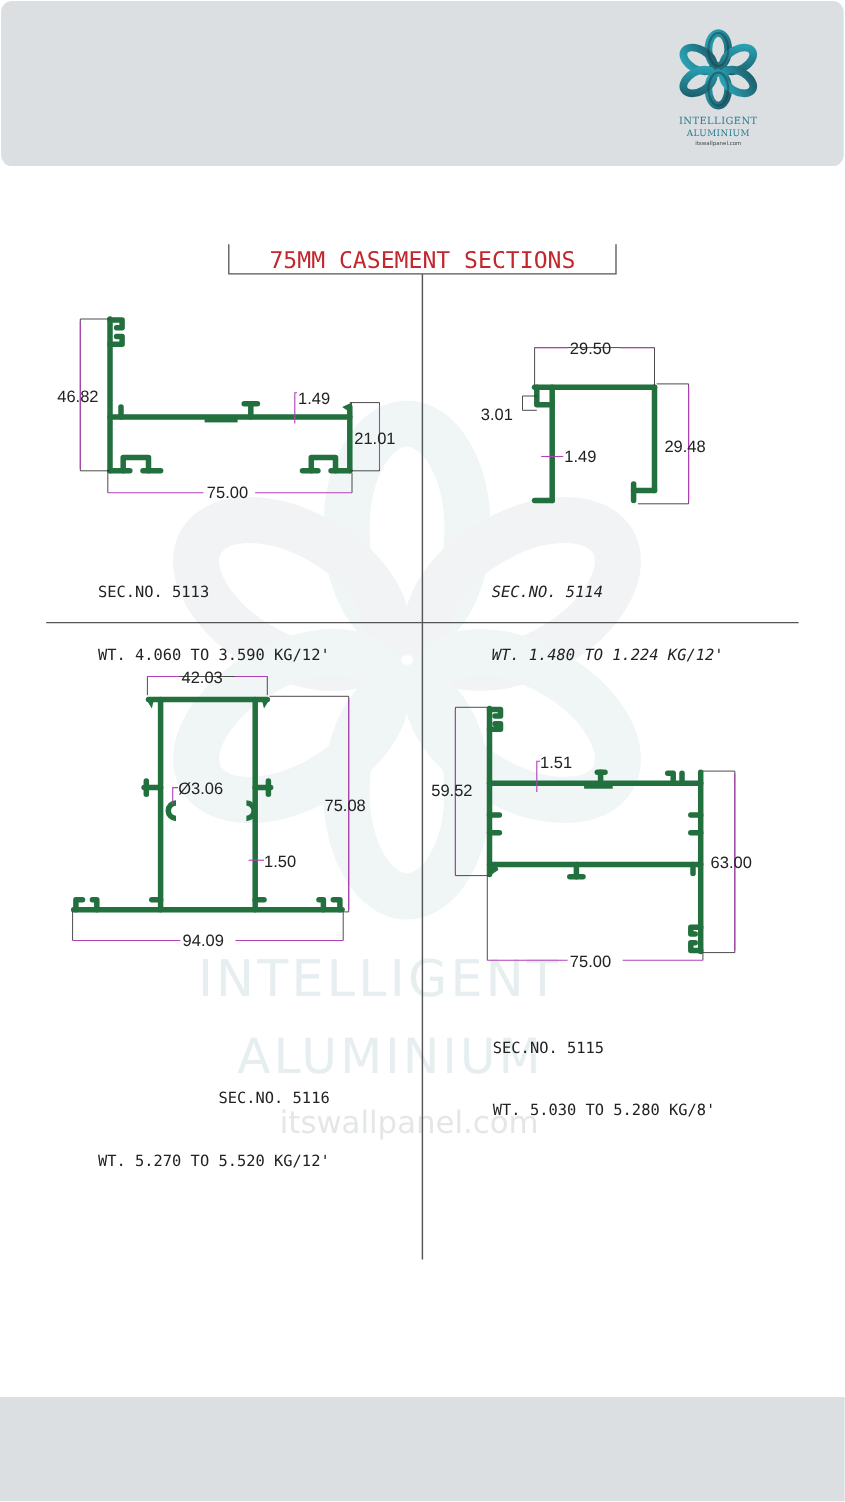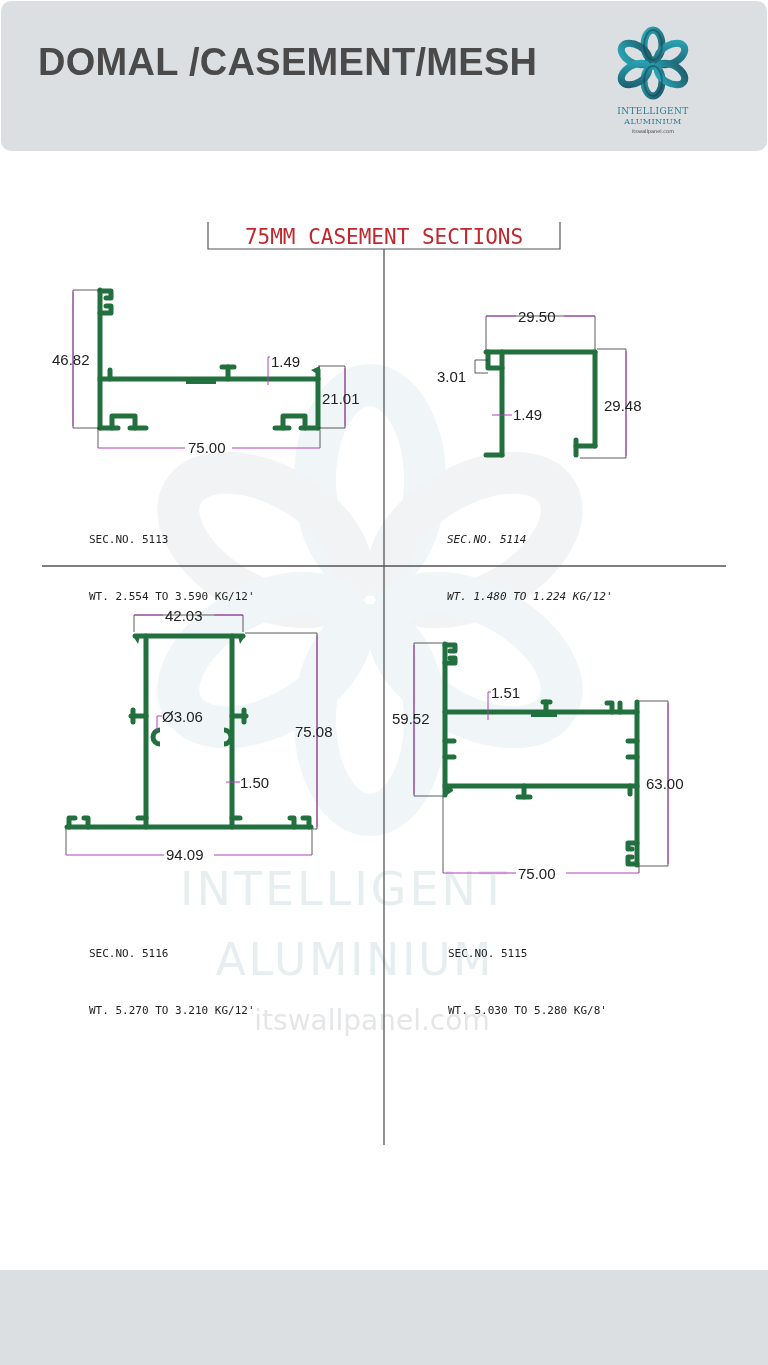--- a/index.html
+++ b/index.html
@@ -6,29 +6,28 @@
   body { width: 768px; height: 1365px; background: #ffffff; position: relative; overflow: hidden; font-family: "DejaVu Sans", sans-serif; }
   .header { position: absolute; left: 1px; top: 1px; width: 766px; height: 150px; background: #dcdfe1; border-radius: 10px; }
   .header-title { position: absolute; left: 37px; top: 40px; font-family: "Liberation Sans", sans-serif; font-weight: bold; font-size: 38px; color: #4a4a4a; letter-spacing: 0.3px; }
   .logo { position: absolute; left: 612px; top: 22px; width: 80px; height: 120px; }
   .logo-text1 { position: absolute; left: 0; top: 83px; width: 80px; text-align: center; font-family: "DejaVu Serif", serif; font-size: 9px; color: #2b7b8f; letter-spacing: 0.4px; }
   .logo-text2 { position: absolute; left: 0; top: 94px; width: 80px; text-align: center; font-family: "DejaVu Serif", serif; font-size: 8px; color: #2b7b8f; letter-spacing: 0.4px; }
   .logo-text3 { position: absolute; left: 0; top: 105px; width: 80px; text-align: center; font-size: 5px; color: #444; }
   .footer { position: absolute; left: 0; top: 1270px; width: 768px; height: 95px; background: #dcdfe1; }
   svg.drawing { position: absolute; left: 0; top: 0; }
   .wm-text { font-family: "DejaVu Sans", sans-serif; }
-  .sec-label { position: absolute; font-family: "DejaVu Sans Mono", monospace; font-size: 11px; color: #222; line-height: 19px; white-space: pre; }
+  .sec-label { position: absolute; font-family: "DejaVu Sans Mono", monospace; font-size: 14px; color: #222; line-height: 19px; white-space: pre; }
   .dim { font-family: "Liberation Sans", sans-serif; font-size: 15px; fill: #222; }
   .title-text { font-family: "DejaVu Sans Mono", monospace; font-size: 21px; fill: #c1272d; }
 </style>
 </head>
 <body>
 
 <div class="header">
-  <div class="header-title">DOMAL /CASEMENT/MESH</div>
   <div class="logo">
     <svg width="80" height="82" viewBox="0 0 80 82">
       <defs>
         <linearGradient id="lg1" x1="0" y1="0" x2="1" y2="1">
           <stop offset="0" stop-color="#2aa7b8"></stop>
           <stop offset="1" stop-color="#1d5c6a"></stop>
         </linearGradient>
       </defs>
       <g fill="none" stroke="url(#lg1)" stroke-width="7">
         <ellipse cx="40" cy="22" rx="9" ry="15"></ellipse>
@@ -211,28 +210,28 @@
     <line x1="443" y1="796" x2="443" y2="873" stroke="#333" stroke-width="0.8"></line>
     <line x1="639" y1="866" x2="639" y2="873" stroke="#333" stroke-width="0.8"></line>
     <line x1="443" y1="873" x2="516" y2="873" stroke="#b040b8" stroke-width="1"></line>
     <line x1="566" y1="873" x2="639" y2="873" stroke="#b040b8" stroke-width="1"></line>
     <text class="dim" x="518" y="879">75.00</text>
   </g>
 </svg>
 
 <div class="sec-label" style="left:89px; top:492px;">
   <div>SEC.NO. 5113</div>
-  <div>WT. 2.554 TO 3.590 KG/12'</div>
+  <div>WT. 4.060 TO 3.590 KG/12'</div>
 </div>
 <div class="sec-label" style="left:447px; top:492px;font-style:italic;">
   <div>SEC.NO. 5114</div>
   <div>WT. 1.480 TO 1.224 KG/12'</div>
 </div>
-<div class="sec-label" style="left:89px; top:906px;">
+<div class="sec-label" style="left:89px; top:952px;text-align:right;">
   <div>SEC.NO. 5116</div>
-  <div>WT. 5.270 TO 3.210 KG/12'</div>
+  <div>WT. 5.270 TO 5.520 KG/12'</div>
 </div>
 <div class="sec-label" style="left:448px; top:906px;">
   <div>SEC.NO. 5115</div>
   <div>WT. 5.030 TO 5.280 KG/8'</div>
 </div>
 
 <div class="footer"></div>
 
 </body></html>

